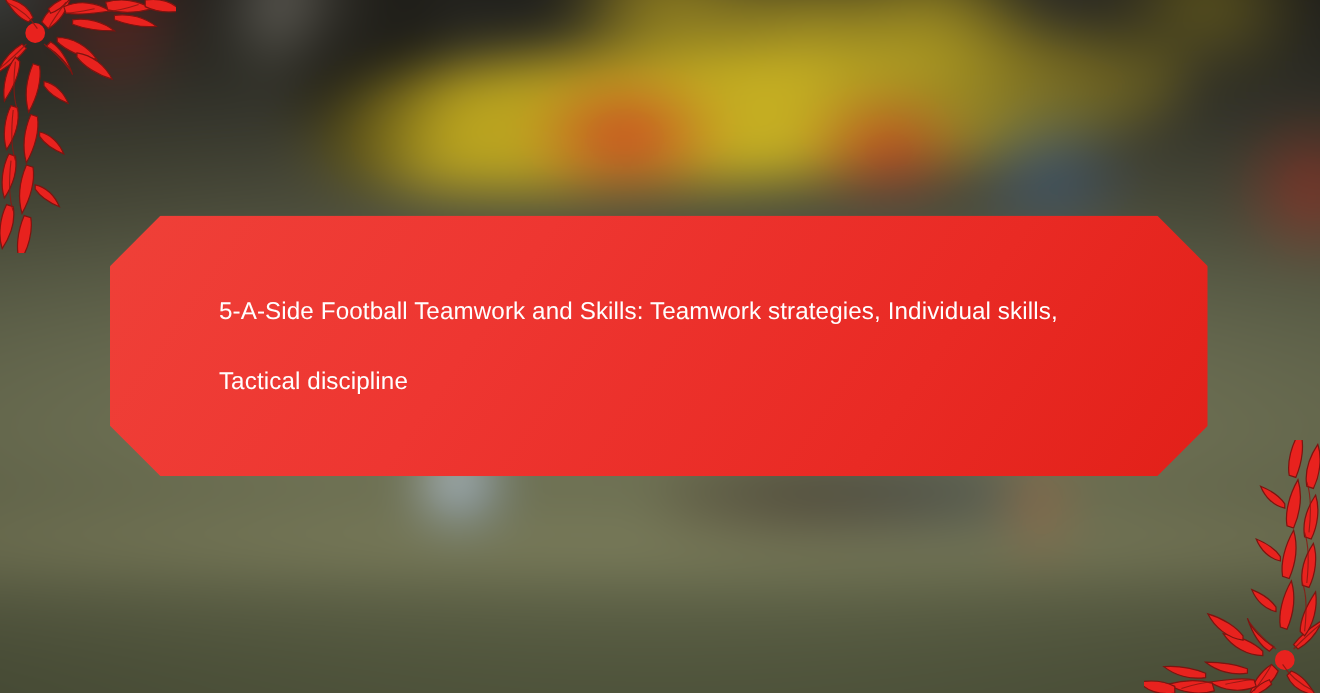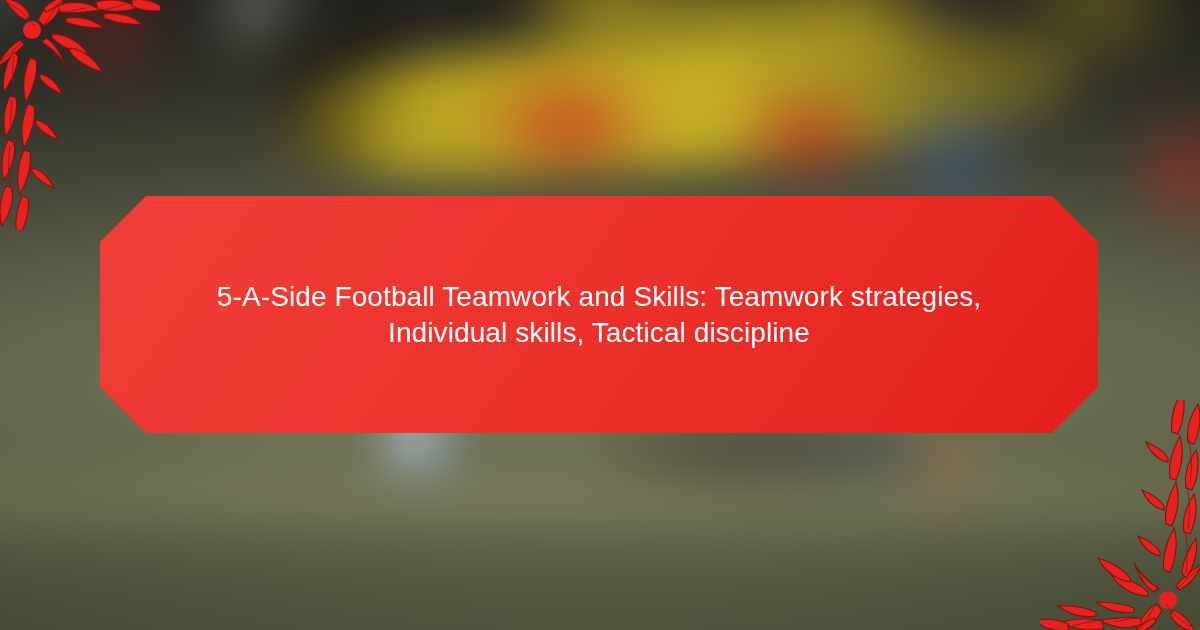--- a/index.html
+++ b/index.html
@@ -144,24 +144,24 @@
       0 46px
     );
     display: flex;
     align-items: center;
     justify-content: center;
     box-sizing: border-box;
     padding: 0 62px;
   }
   .banner-title {
     color: #ffffff;
-    font-size: 28px;
-    line-height: 36px;
+    font-size: 22px;
+    line-height: 64px;
     font-weight: 400;
-    text-align: center;
+    text-align: left;
     letter-spacing: .1px;
     max-width: 800px;
   }
 
   
   .ornament {
     position: absolute;
     width: 160px;
     height: 230px;
     pointer-events: none;

